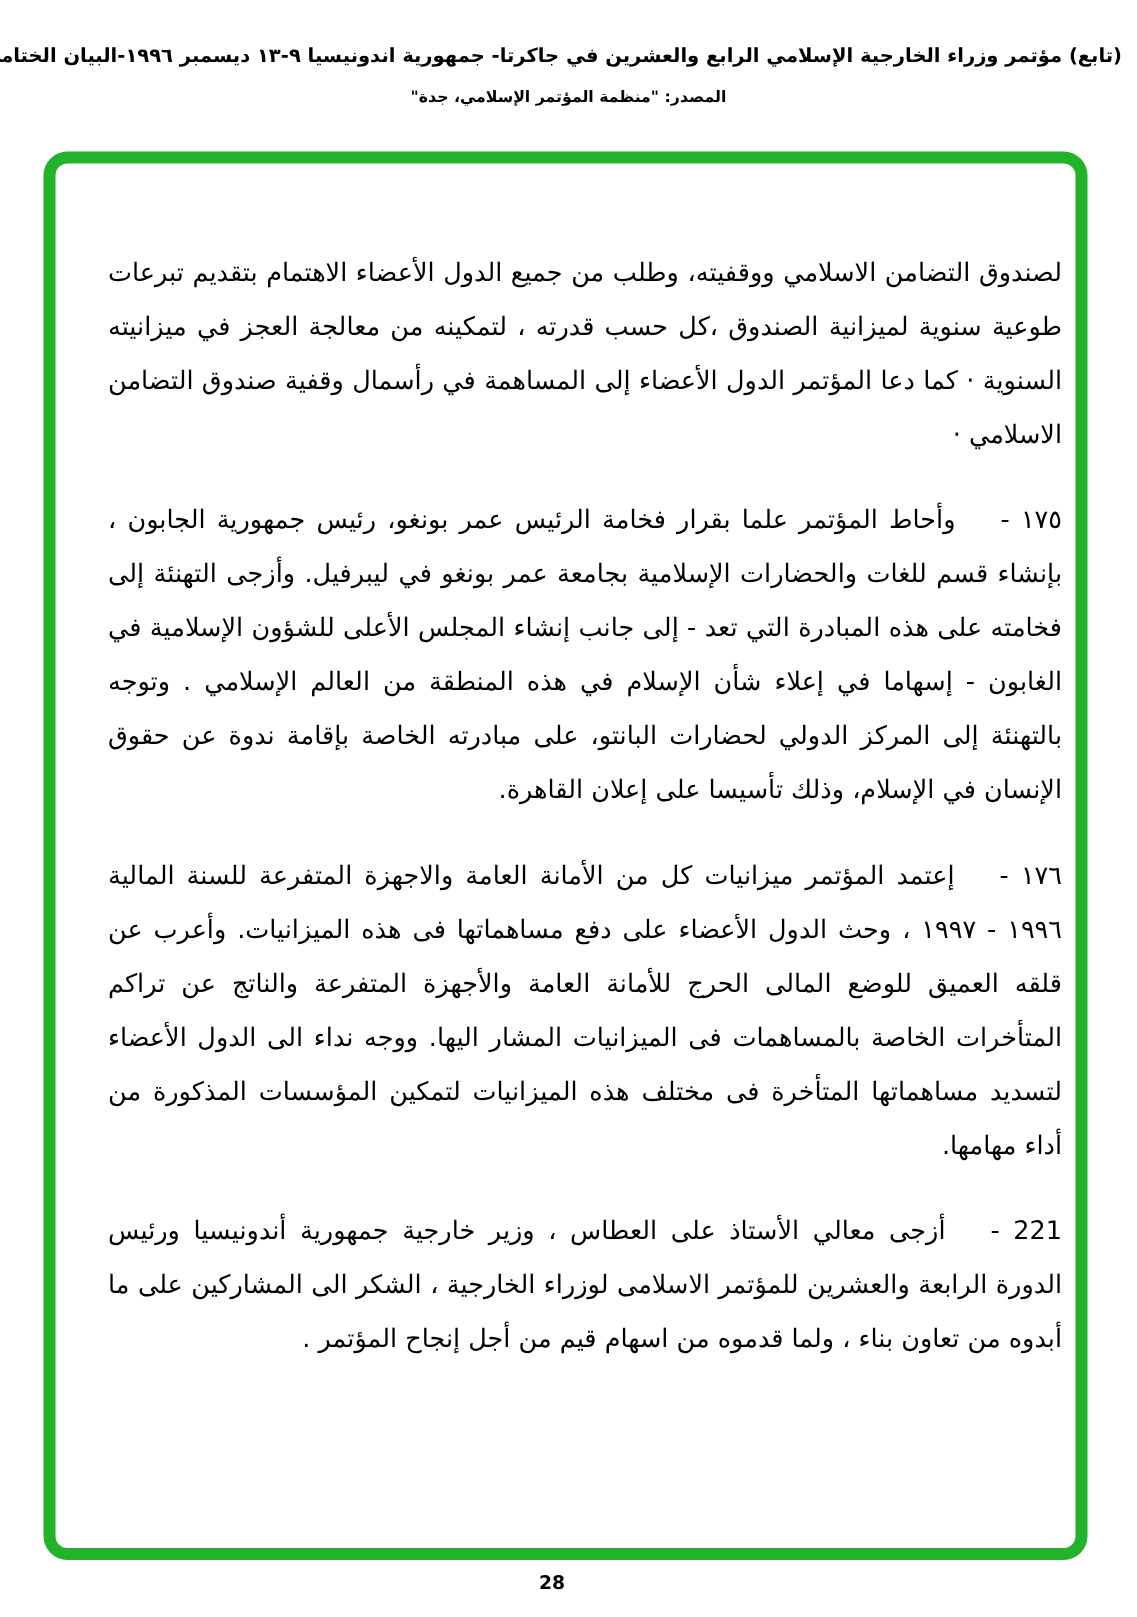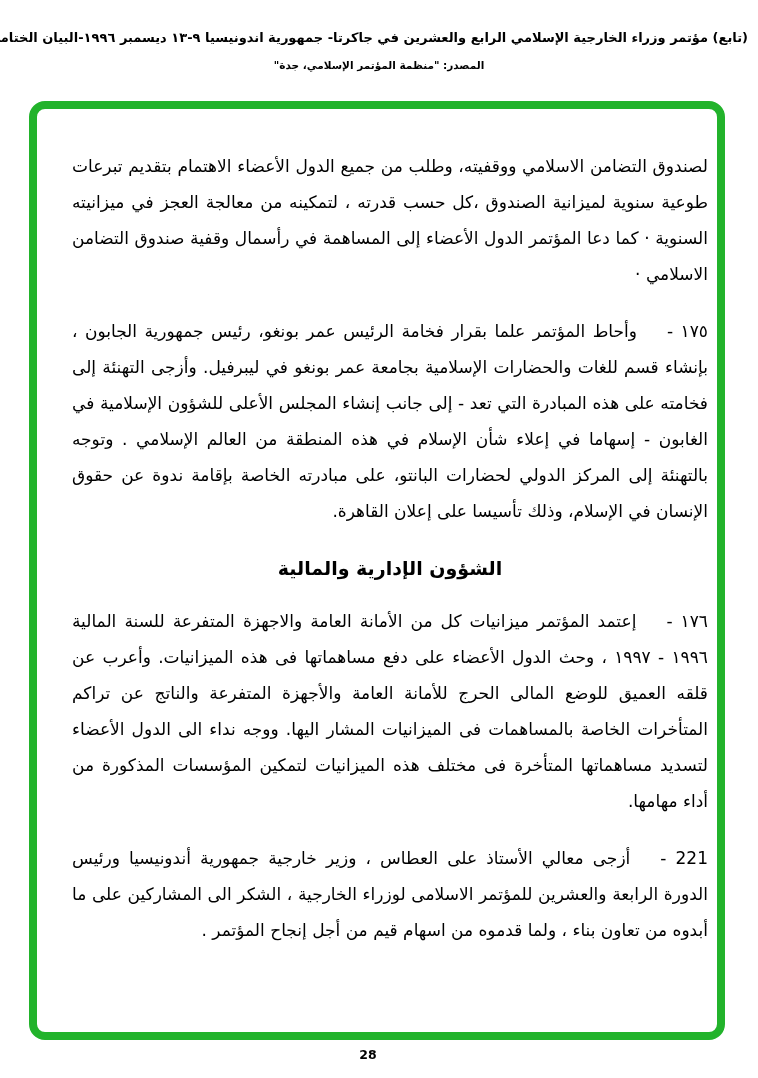--- a/index.html
+++ b/index.html
@@ -38,21 +38,21 @@
     width: 696px; height: 939px;
     box-sizing: border-box;
     border: 8px solid #22b32b;
     border-radius: 16px;
     background: transparent;
   }
 
   
   .text-area {
     position: absolute;
-    top: 148px; left: 72px;
+    top: 164px; left: 72px;
     width: 636px;
     direction: rtl;
     text-align: justify;
   }
   .para {
     font-size: 17px;
     line-height: 36px;
     text-align: justify;
     margin: 0 0 21px 0;
   }
@@ -91,21 +91,20 @@
 <div class="text-area">
 
   <p class="para">
     <span>لصندوق التضامن الاسلامي ووقفيته، وطلب من جميع الدول الأعضاء الاهتمام بتقديم تبرعات طوعية سنوية لميزانية الصندوق ،كل حسب قدرته ، لتمكينه من معالجة العجز في ميزانيته السنوية · كما دعا المؤتمر الدول الأعضاء إلى المساهمة في رأسمال وقفية صندوق التضامن الاسلامي ·</span>
   </p>
 
   <p class="para">
     <span class="pnum">١٧٥ -</span><span>وأحاط المؤتمر علما بقرار فخامة الرئيس عمر بونغو، رئيس جمهورية الجابون ، بإنشاء قسم للغات والحضارات الإسلامية بجامعة عمر بونغو في ليبرفيل. وأزجى التهنئة إلى فخامته على هذه المبادرة التي تعد - إلى جانب إنشاء المجلس الأعلى للشؤون الإسلامية في الغابون - إسهاما في إعلاء شأن الإسلام في هذه المنطقة من العالم الإسلامي . وتوجه بالتهنئة إلى المركز الدولي لحضارات البانتو، على مبادرته الخاصة بإقامة ندوة عن حقوق الإنسان في الإسلام، وذلك تأسيسا على إعلان القاهرة.</span>
   </p>
 
-  <h2 class="section-heading">الشؤون الإدارية والمالية</h2>
 
   <p class="para">
     <span class="pnum">١٧٦ -</span><span>إعتمد المؤتمر ميزانيات كل من الأمانة العامة والاجهزة المتفرعة للسنة المالية ١٩٩٦ - ١٩٩٧ ، وحث الدول الأعضاء على دفع مساهماتها فى هذه الميزانيات. وأعرب عن قلقه العميق للوضع المالى الحرج للأمانة العامة والأجهزة المتفرعة والناتج عن تراكم المتأخرات الخاصة بالمساهمات فى الميزانيات المشار اليها. ووجه نداء الى الدول الأعضاء لتسديد مساهماتها المتأخرة فى مختلف هذه الميزانيات لتمكين المؤسسات المذكورة من أداء مهامها.</span>
   </p>
 
 
   <p class="para">
     <span class="pnum">221 -</span><span>أزجى معالي الأستاذ على العطاس ، وزير خارجية جمهورية أندونيسيا ورئيس الدورة الرابعة والعشرين للمؤتمر الاسلامى لوزراء الخارجية ، الشكر الى المشاركين على ما أبدوه من تعاون بناء ، ولما قدموه من اسهام قيم من أجل إنجاح المؤتمر .</span>
   </p>
 

